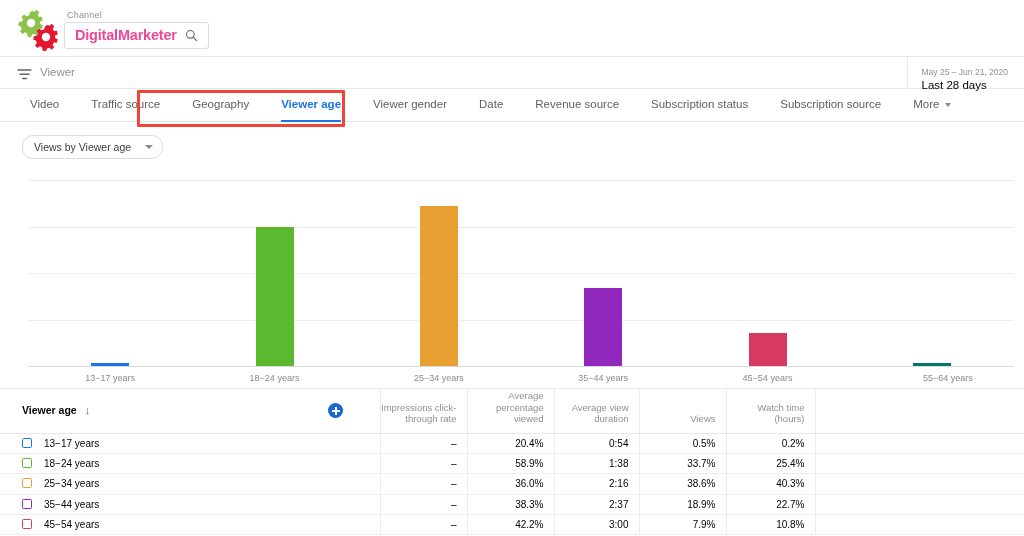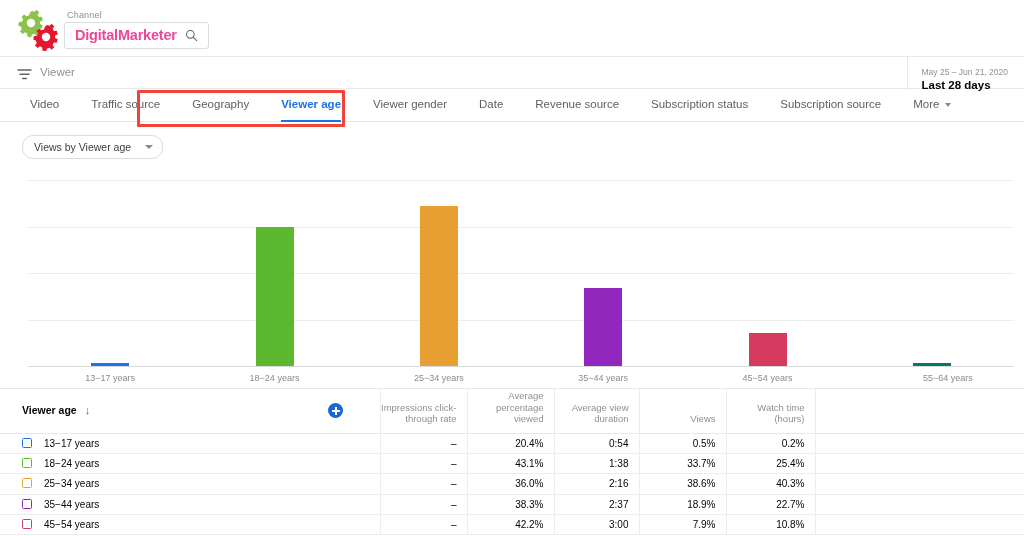--- a/index.html
+++ b/index.html
@@ -44,21 +44,21 @@
   .filter-text {
     position: absolute; left: 40px; top: 9px;
     font-size: 11.5px; color: #909090;
   }
   .daterange {
     position: absolute; right: 0; top: 0; height: 33px;
     border-left: 1px solid #e8e8e8;
     padding: 3px 16px 0 14px; text-align: left;
   }
   .dr-range { font-size: 8.5px; color: #909090; line-height: 12px; margin-top: 6px; }
-  .dr-preset { font-size: 11.5px; color: #030303; line-height: 14px; font-weight: bold; }
+  .dr-preset { font-size: 11.5px; color: #030303; line-height: 14px; }
 
   
   .tabbar {
     position: absolute; left: 0; top: 89px; width: 1024px; height: 33px;
     border-bottom: 1px solid #e8e8e8;
   }
   .tabs { position: absolute; left: 14px; top: 0; display: flex; align-items: flex-start; height: 33px; }
   .tab {
     position: relative; height: 33px; line-height: 31px;
     padding: 0 16px; font-size: 11.5px; color: #606060;
@@ -289,21 +289,21 @@
             <td>20.4%</td>
             <td>0:54</td>
             <td>0.5%</td>
             <td>0.2%</td>
             <td></td>
           </tr>
           <tr>
             <td class="c-label"><span class="cb" style="border-color: rgb(92, 184, 46);"></span><span>18−24 years</span></td>
             <td class="c-plus"></td>
             <td>–</td>
-            <td>43.1%</td>
+            <td>58.9%</td>
             <td>1:38</td>
             <td>33.7%</td>
             <td>25.4%</td>
             <td></td>
           </tr>
           <tr>
             <td class="c-label"><span class="cb" style="border-color: rgb(232, 160, 51);"></span><span>25−34 years</span></td>
             <td class="c-plus"></td>
             <td>–</td>
             <td>36.0%</td>

